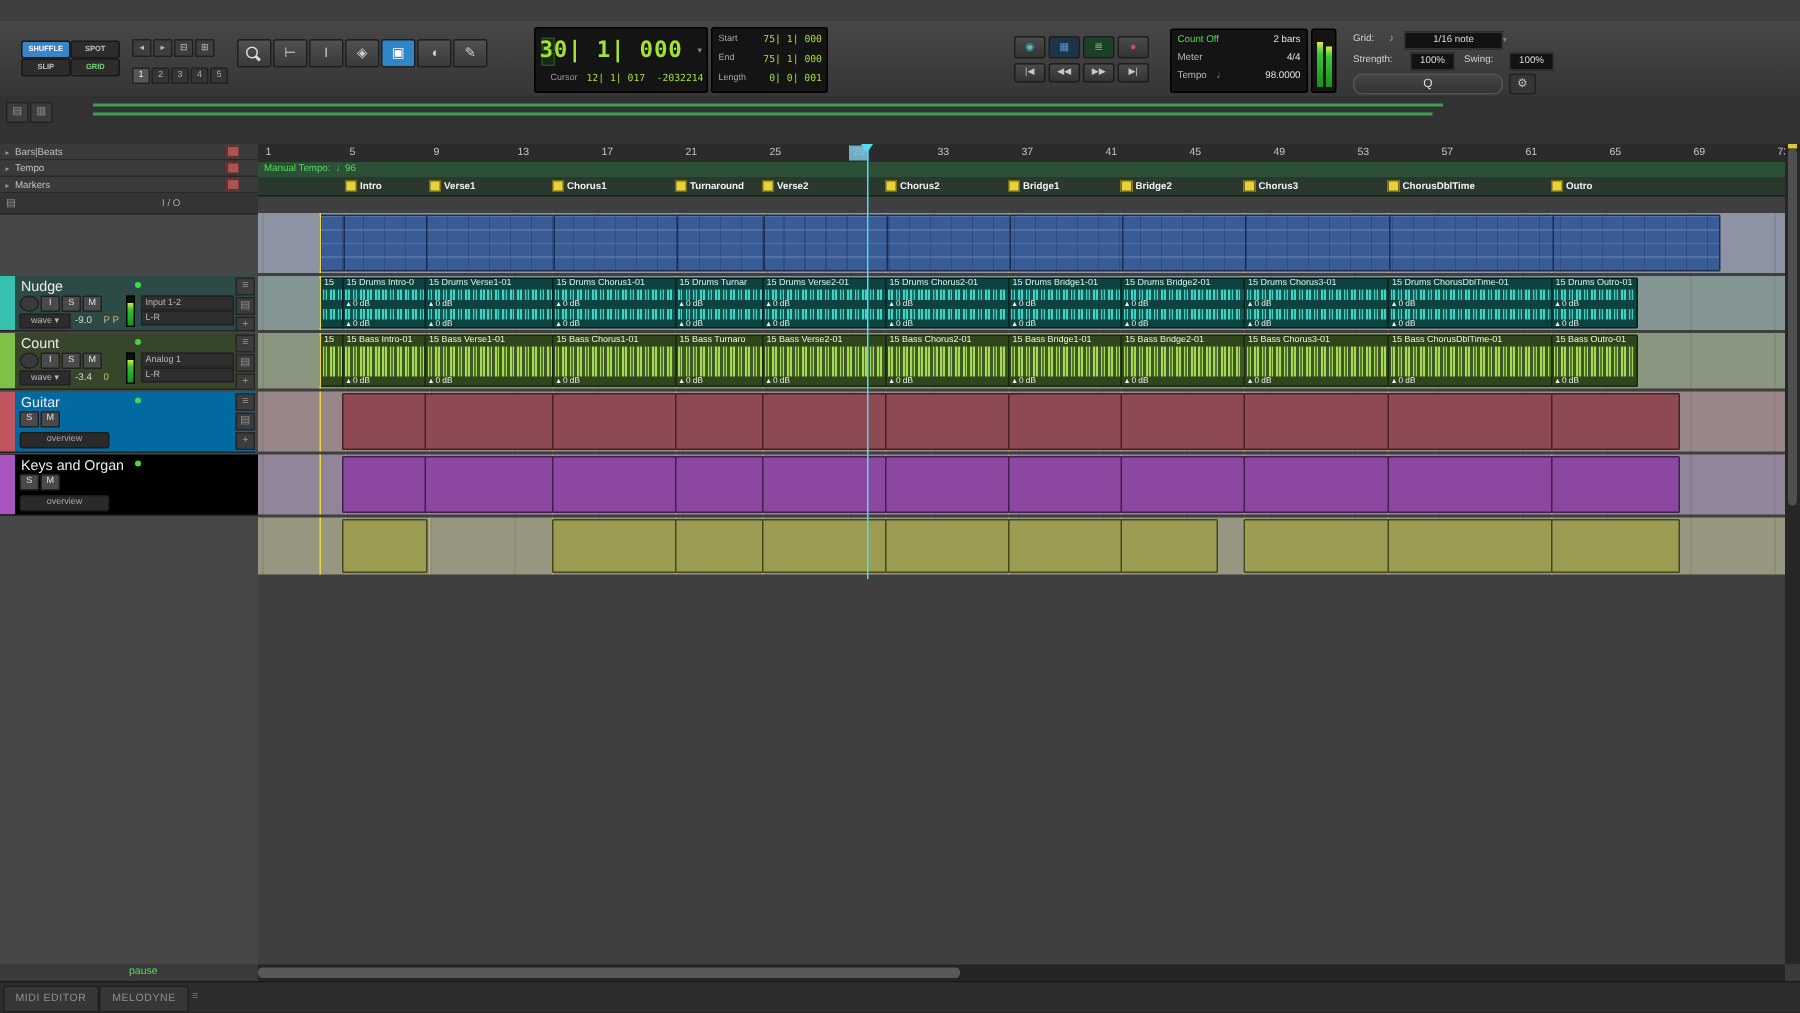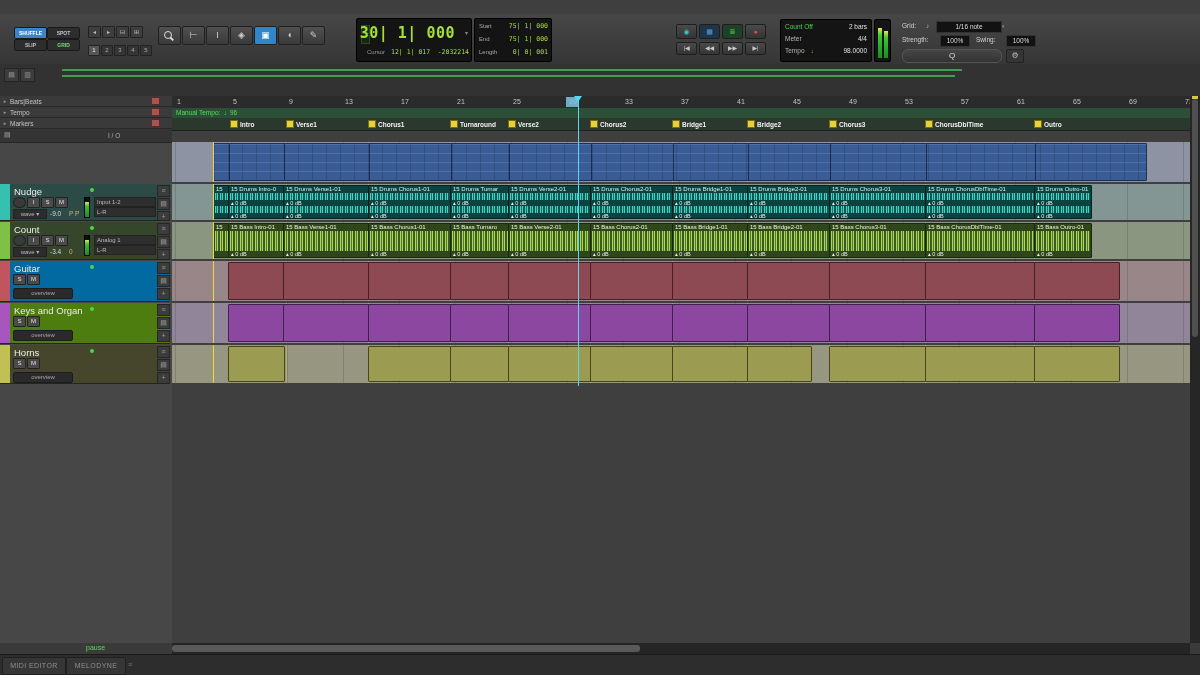--- a/index.html
+++ b/index.html
@@ -301,38 +301,23 @@
             <div class="tbtn">S</div>
             <div class="tbtn">M</div>
           </div>
           <div class="tover">overview</div>
           <div class="tright">
             <div class="ricn">≡</div>
             <div class="ricn">▤</div>
             <div class="ricn">+</div>
           </div>
         </div>
-        <div class="tile" style="top: 207px; height: 40px; background: #4d7c0f;">
+        <div class="tile" style="top: 207px; height: 40px; background: #000000; padding-left: 42px;">
           <div class="tstrip" style="background: rgb(168, 85, 192);"></div>
           <div class="tname">Keys and Organ</div>
-          <div class="led"></div>
-          <div class="tbtns">
-            <div class="tbtn">S</div>
-            <div class="tbtn">M</div>
-          </div>
-          <div class="tover">overview</div>
-          <div class="tright">
-            <div class="ricn">≡</div>
-            <div class="ricn">▤</div>
-            <div class="ricn">+</div>
-          </div>
-        </div>
-        <div class="tile" style="top: 249px; height: 38px; background: rgb(70, 70, 44);">
-          <div class="tstrip" style="background: rgb(192, 192, 85);"></div>
-          <div class="tname">Horns</div>
           <div class="led"></div>
           <div class="tbtns">
             <div class="tbtn">S</div>
             <div class="tbtn">M</div>
           </div>
           <div class="tover">overview</div>
           <div class="tright">
             <div class="ricn">≡</div>
             <div class="ricn">▤</div>
             <div class="ricn">+</div>

